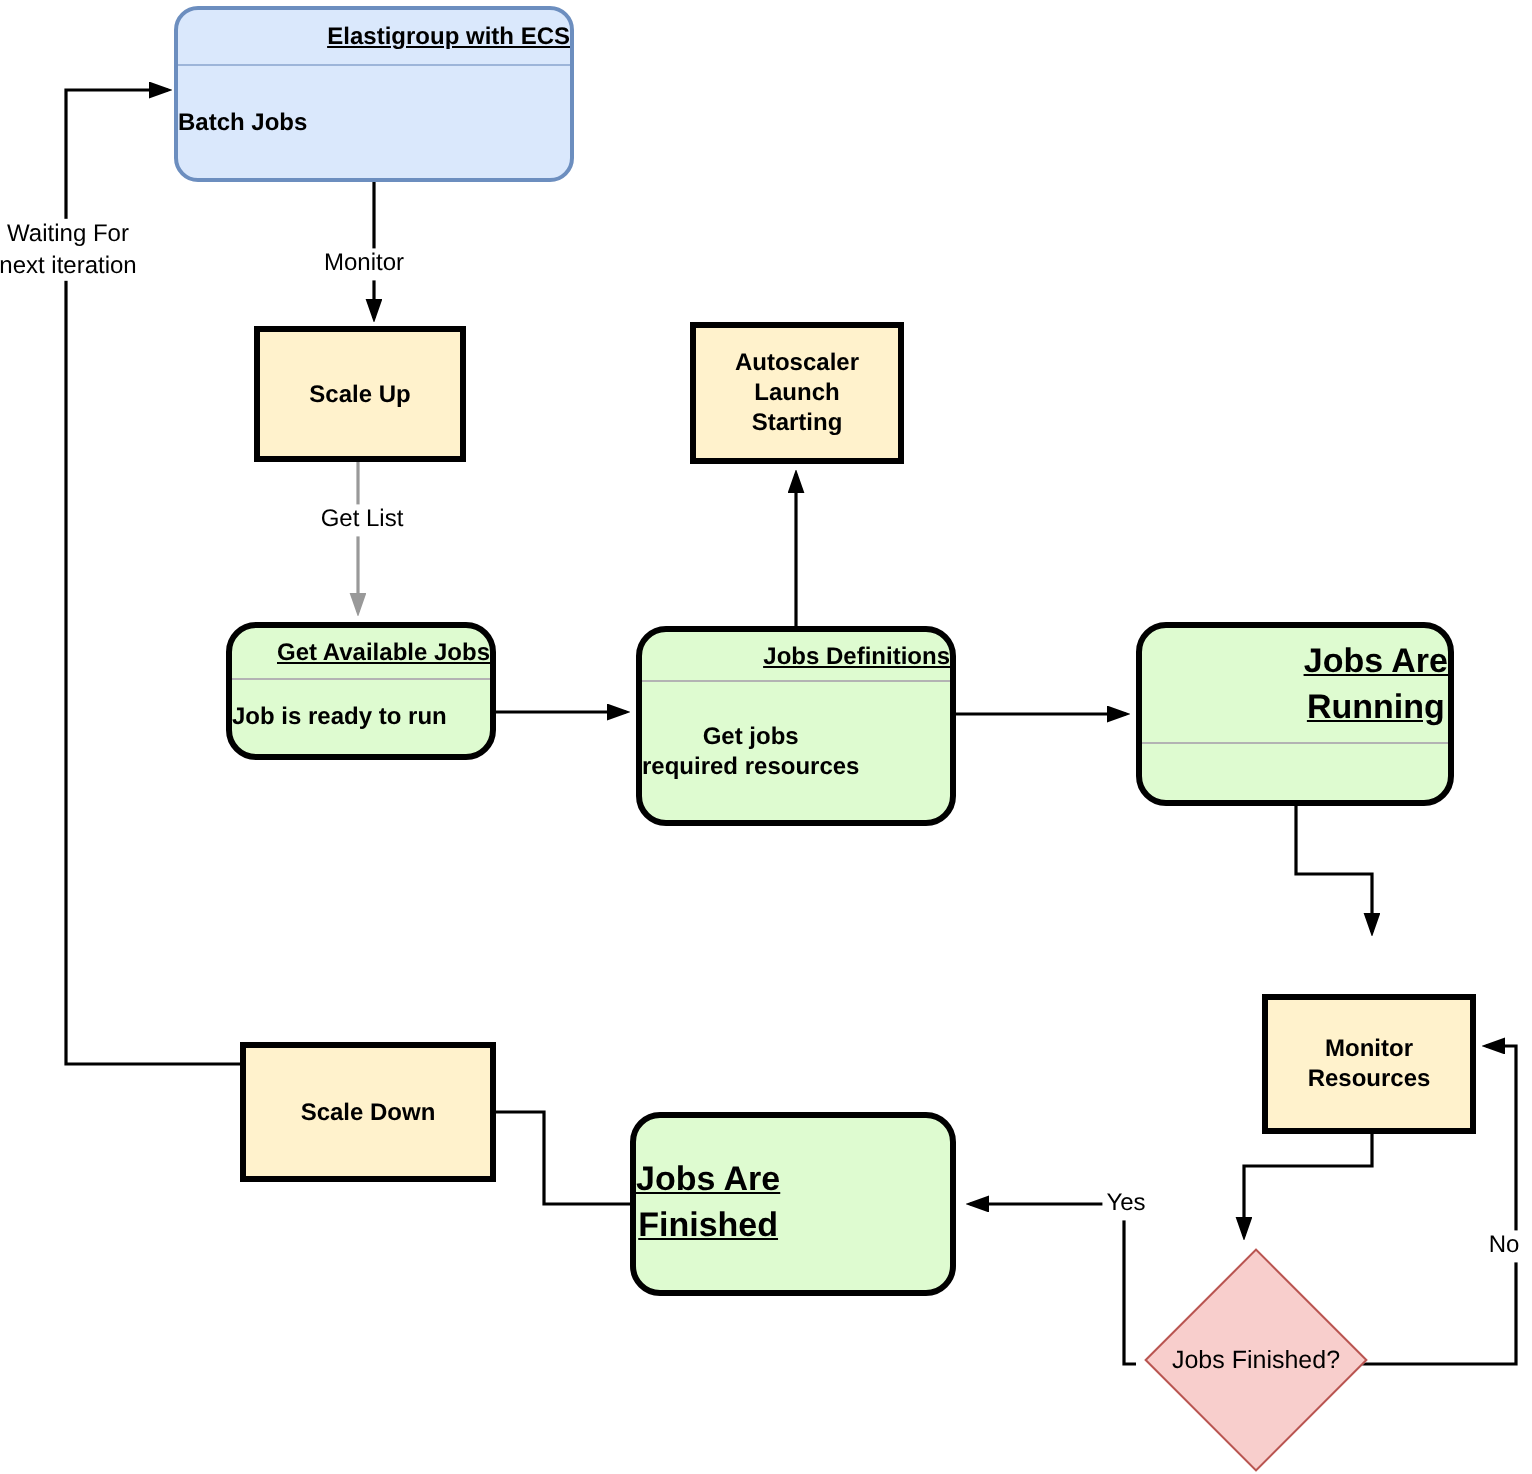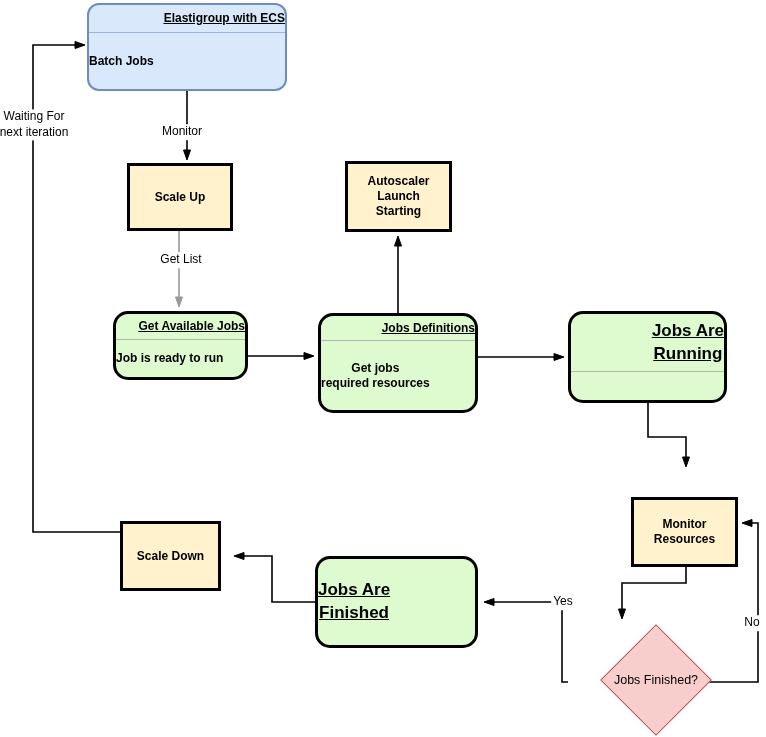--- a/index.html
+++ b/index.html
@@ -180,33 +180,33 @@
 Running</span>
     </div>
     <div class="sect-body"></div>
   </div>
 
   <div class="node box" style="left:631px; top:497px; width:107px; height:70px;">
     <span class="pre">Monitor
 Resources</span>
   </div>
 
-  <div class="diamond-wrap" style="left:600px; top:624px; width:112px; height:112px;">
+  <div class="diamond-wrap" style="left:572px; top:624px; width:112px; height:112px;">
     <div class="diamond-shape"></div>
     <div class="diamond-label">Jobs Finished?</div>
   </div>
 
   <div class="node rounded-green" style="left:315px; top:556px; width:163px; height:92px;">
     <div class="sect-body">
       <span class="pre big-title">Jobs Are
 Finished</span>
     </div>
   </div>
 
-  <div class="node box" style="left:120px; top:521px; width:101px; height:70px;">
+  <div class="node box" style="left:120px; top:521px; width:128px; height:70px;">
     <span>Scale Down</span>
   </div>
 
   <div class="edge-label" style="left:182px; top:132px;">Monitor</div>
   <div class="edge-label" style="left:181px; top:260px;">Get List</div>
   <div class="edge-label" style="left:563px; top:602px;">Yes</div>
   <div class="edge-label" style="left:752px; top:623px;">No</div>
   <div class="edge-label" style="left:34px; top:125px;">Waiting For
 next iteration</div>
 

